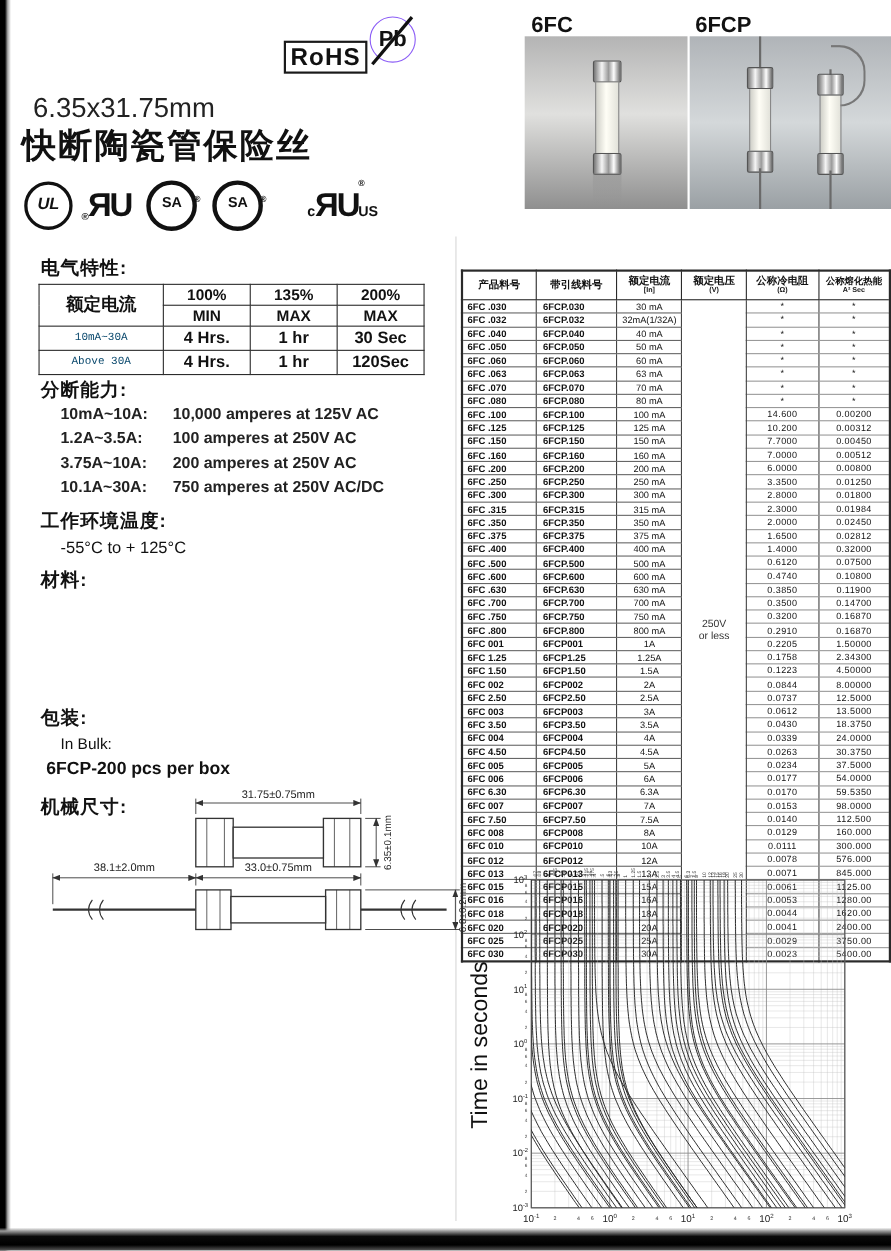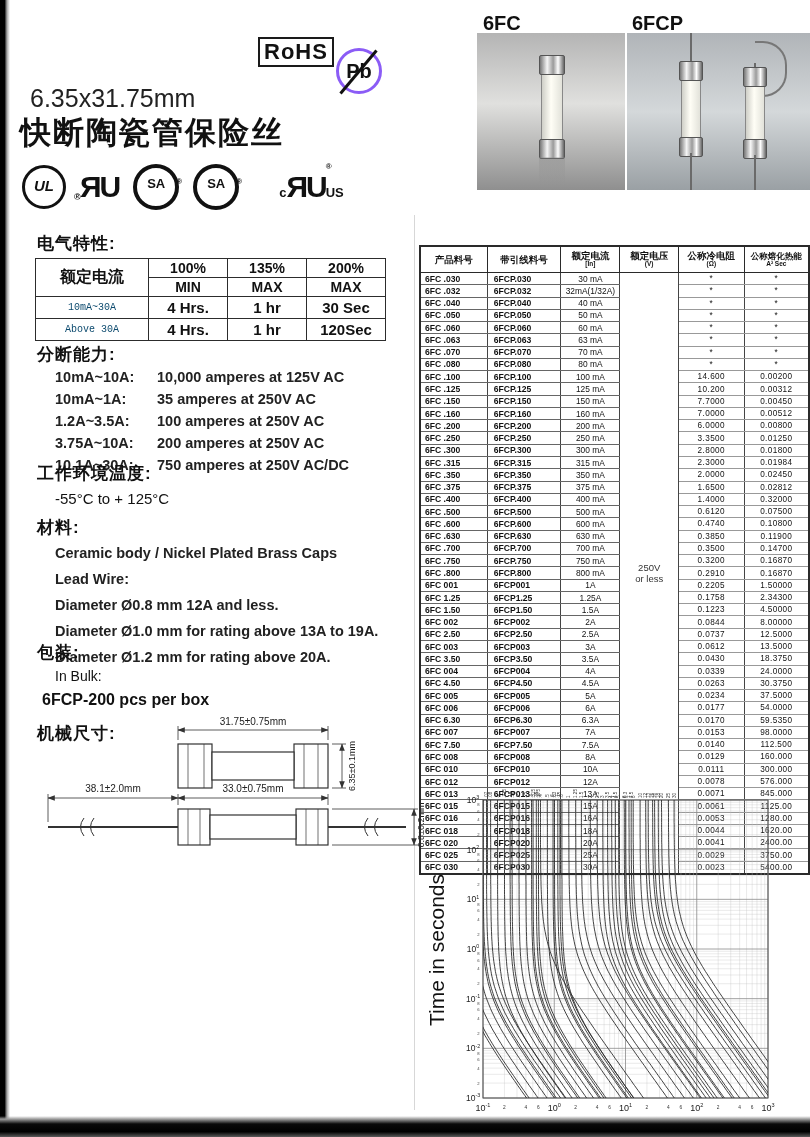--- a/index.html
+++ b/index.html
@@ -7,21 +7,21 @@
         font-family:"Liberation Sans","DejaVu Sans",sans-serif;color:#111;}
   
   .edge-left{position:absolute;left:0;top:0;width:10px;height:100%;
              background:linear-gradient(to right,#000 0 45%,rgba(0,0,0,.35) 70%,rgba(0,0,0,0));}
   .edge-bottom{position:absolute;left:0;bottom:0;width:100%;height:21px;
              background:linear-gradient(to bottom,rgba(0,0,0,0) 0,#9a9a9a 15%,#0a0a0a 38%,#000 75%,#5a5a5a 100%);}
   .scanline{position:absolute;left:414px;top:215px;width:1px;height:895px;background:#d7d7d7;}
   
   .rohs{position:absolute;left:258px;top:37px;width:72px;height:26px;border:2px solid #1a1a1a;
         font-size:22px;font-weight:bold;text-align:center;line-height:26px;letter-spacing:1px;}
-  .pb{position:absolute;left:336px;top:48px;width:40px;height:40px;border:3px solid #8b5cf6;border-radius:50%;
+  .pb{position:absolute;left:336px;top:15px;width:40px;height:40px;border:1px solid #8b5cf6;border-radius:50%;
       font-size:20px;font-weight:bold;text-align:center;line-height:40px;}
   .pb .slash{position:absolute;left:18px;top:-7px;width:3px;height:56px;background:#111;transform:rotate(40deg);}
   .size-title{position:absolute;left:30px;top:84px;font-size:25px;color:#222;}
   .cn-title{position:absolute;left:20px;top:112px;font-size:31px;font-weight:900;letter-spacing:2px;}
   
   .logos{position:absolute;left:22px;top:163px;height:48px;display:flex;align-items:center;gap:14px;}
   .ul-c{width:38px;height:38px;border:3px solid #111;border-radius:50%;font-weight:bold;font-size:15px;
         text-align:center;line-height:36px;font-style:italic;}
   .ur{font-size:30px;font-weight:900;letter-spacing:-2px;position:relative;}
   .ur sub{font-size:9px;position:absolute;left:-6px;bottom:2px;}
@@ -159,48 +159,37 @@
   </tbody>
     </table>
 
   <div class="sec-h" style="left:37px;top:343px;">分断能力:</div>
   <div class="blist">
       <div class="row">
         <span class="rg">10mA~10A:</span>
         <span class="vl">10,000 amperes at 125V AC</span>
       </div>
       <div class="row">
-        <span class="rg">10mA~1A:</span>
-        <span class="vl">35 amperes at 250V AC</span>
-      </div>
-      <div class="row">
         <span class="rg">1.2A~3.5A:</span>
         <span class="vl">100 amperes at 250V AC</span>
       </div>
       <div class="row">
         <span class="rg">3.75A~10A:</span>
         <span class="vl">200 amperes at 250V AC</span>
       </div>
       <div class="row">
         <span class="rg">10.1A~30A:</span>
         <span class="vl">750 amperes at 250V AC/DC</span>
       </div>
     </div>
 
   <div class="sec-h" style="left:37px;top:462px;">工作环境温度:</div>
   <div class="temp-v">-55°C to + 125°C</div>
 
   <div class="sec-h" style="left:37px;top:516px;">材料:</div>
-  <div class="mlines">
-      <div>Ceramic body / Nickel Plated Brass Caps</div>
-      <div>Lead Wire:</div>
-      <div>Diameter Ø0.8 mm 12A and less.</div>
-      <div>Diameter Ø1.0 mm for rating above 13A to 19A.</div>
-      <div>Diameter Ø1.2 mm for rating above 20A.</div>
-    </div>
 
   <div class="sec-h" style="left:37px;top:641px;">包装:</div>
   <div class="pk1">In Bulk:</div>
   <div class="pk2">6FCP-200 pcs per box</div>
 
   <div class="sec-h" style="left:37px;top:722px;">机械尺寸:</div>
   <svg class="mech" width="400" height="190" viewBox="0 0 400 190">
     <defs>
       <marker id="ar" markerWidth="9" markerHeight="7" refX="8.5" refY="3.5" orient="auto-start-reverse">
         <path d="M0,0 L9,3.5 L0,7 z" fill="#333"></path>

